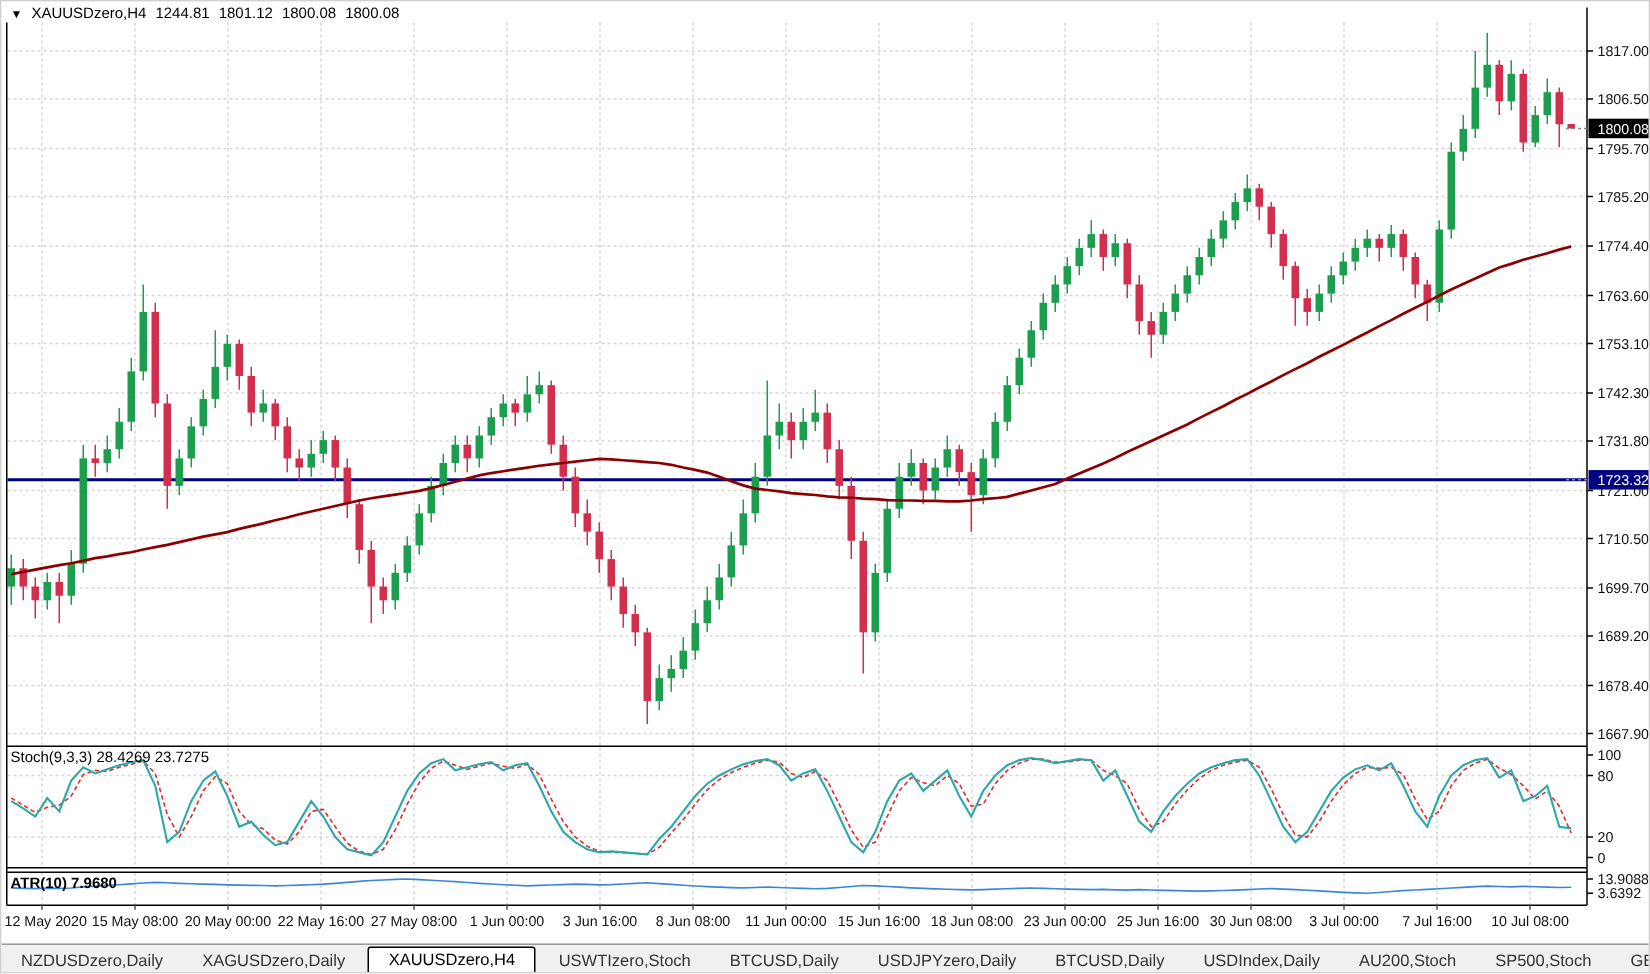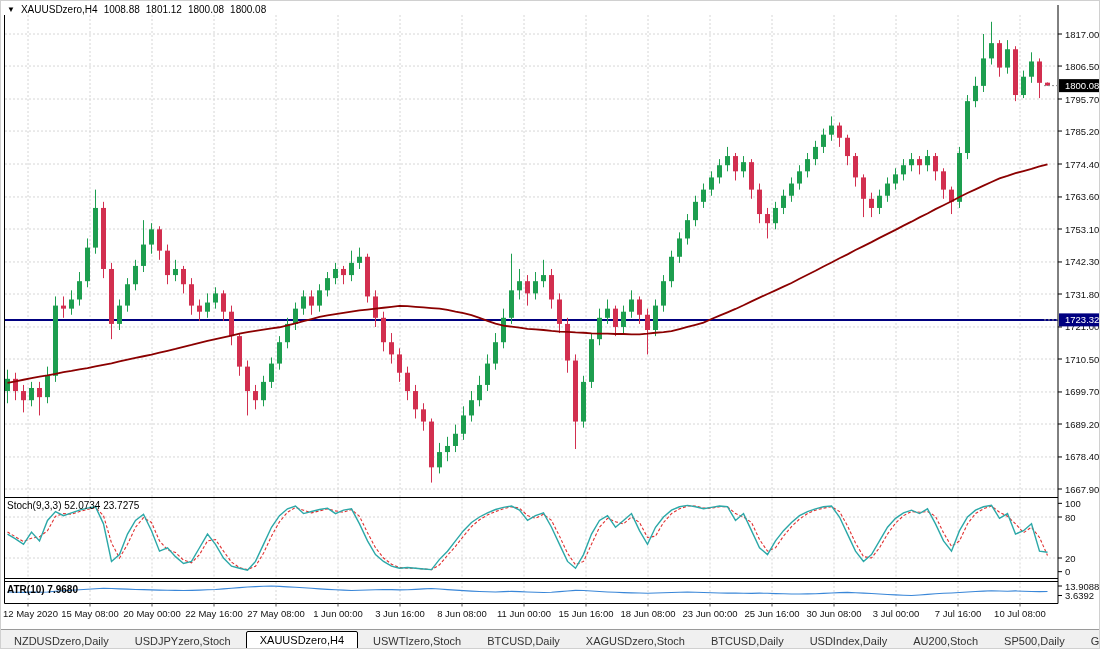--- a/index.html
+++ b/index.html
@@ -452,42 +452,42 @@
         <line x1="1043" y1="318.87793427230065" x2="1057" y2="318.87793427230065" stroke="#888" stroke-dasharray="2 2"></line>
         <rect x="1058" y="312.37793427230065" width="42" height="13" fill="#000080"></rect>
         <text x="1064" y="322.37793427230065" font-size="9.5" fill="#fff">1723.32</text>
         <line x1="1043" y1="84.63380281690164" x2="1057" y2="84.63380281690164" stroke="#888" stroke-dasharray="2 2"></line>
         <rect x="1058" y="78.13380281690164" width="42" height="13" fill="#000000"></rect>
         <text x="1064" y="88.13380281690164" font-size="9.5" fill="#fff">1800.08</text>
       </svg>
     <div class="overlay" id="header-line">
       <span class="tri">▼</span>
       <span>XAUUSDzero,H4</span>
-      <span>1008.88</span>
+      <span>1244.81</span>
       <span>1801.12</span>
       <span>1800.08</span>
       <span>1800.08</span>
     </div>
-    <div class="overlay" id="stoch-label">Stoch(9,3,3) 52.0734 23.7275</div>
+    <div class="overlay" id="stoch-label">Stoch(9,3,3) 28.4269 23.7275</div>
     <div class="overlay" id="atr-label">ATR(10) 7.9680</div>
   </div>
   <div id="tabbar">
       <div class="tab">NZDUSDzero,Daily</div>
       <div class="sep"></div>
-      <div class="tab">USDJPYzero,Stoch</div>
+      <div class="tab">XAGUSDzero,Daily</div>
       <div class="tab active">XAUUSDzero,H4</div>
       <div class="tab">USWTIzero,Stoch</div>
       <div class="sep"></div>
       <div class="tab">BTCUSD,Daily</div>
       <div class="sep"></div>
-      <div class="tab">XAGUSDzero,Stoch</div>
+      <div class="tab">USDJPYzero,Daily</div>
       <div class="sep"></div>
       <div class="tab">BTCUSD,Daily</div>
       <div class="sep"></div>
       <div class="tab">USDIndex,Daily</div>
       <div class="sep"></div>
       <div class="tab">AU200,Stoch</div>
       <div class="sep"></div>
-      <div class="tab">SP500,Daily</div>
+      <div class="tab">SP500,Stoch</div>
       <div class="sep"></div>
       <div class="tab">GER</div>
     </div>
 </div>
 
 </body></html>

